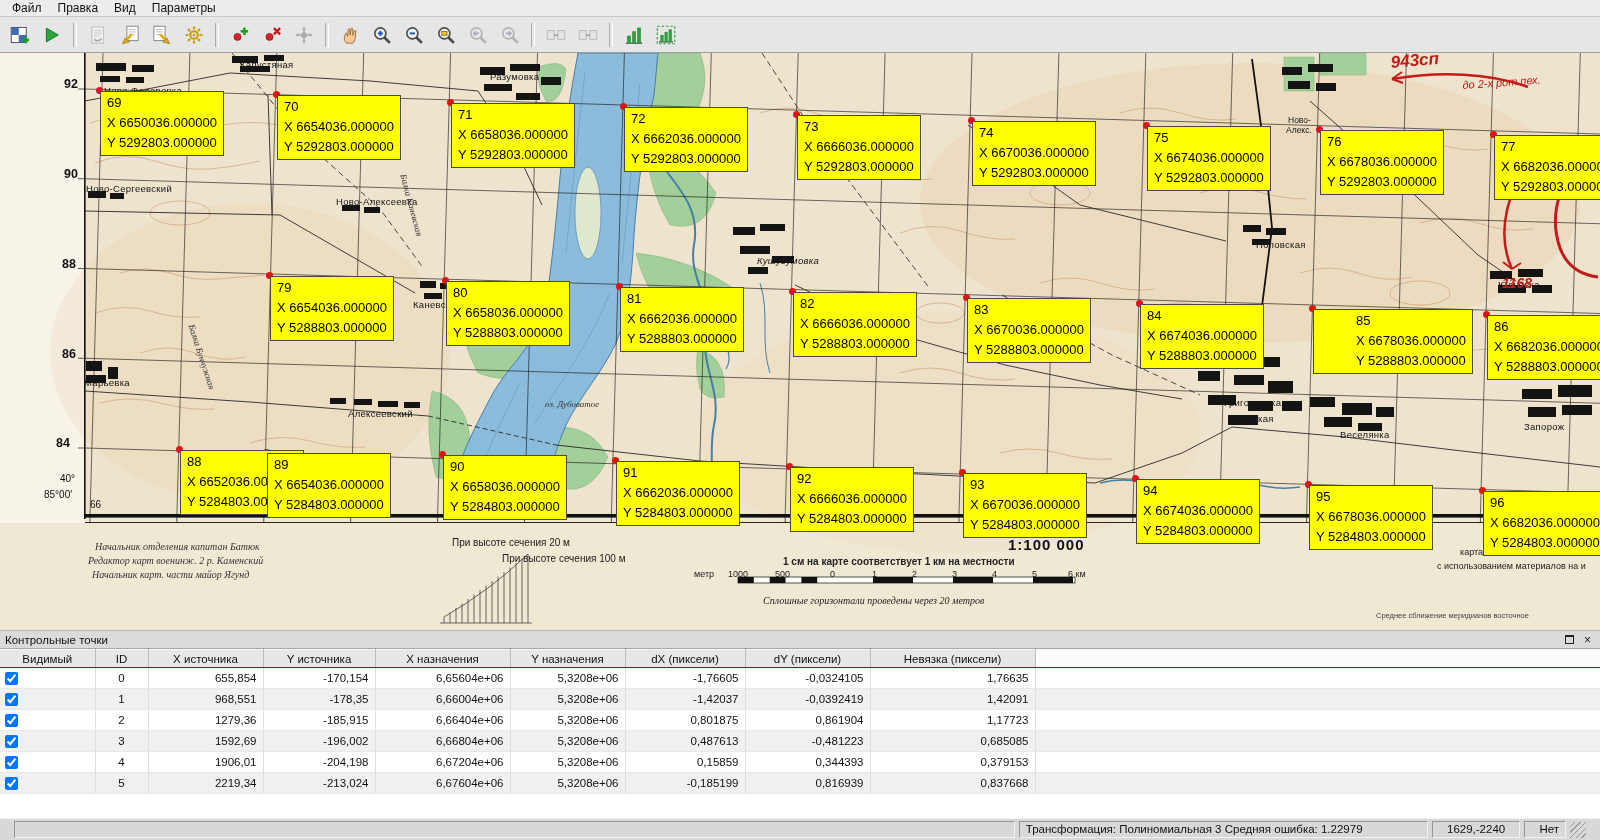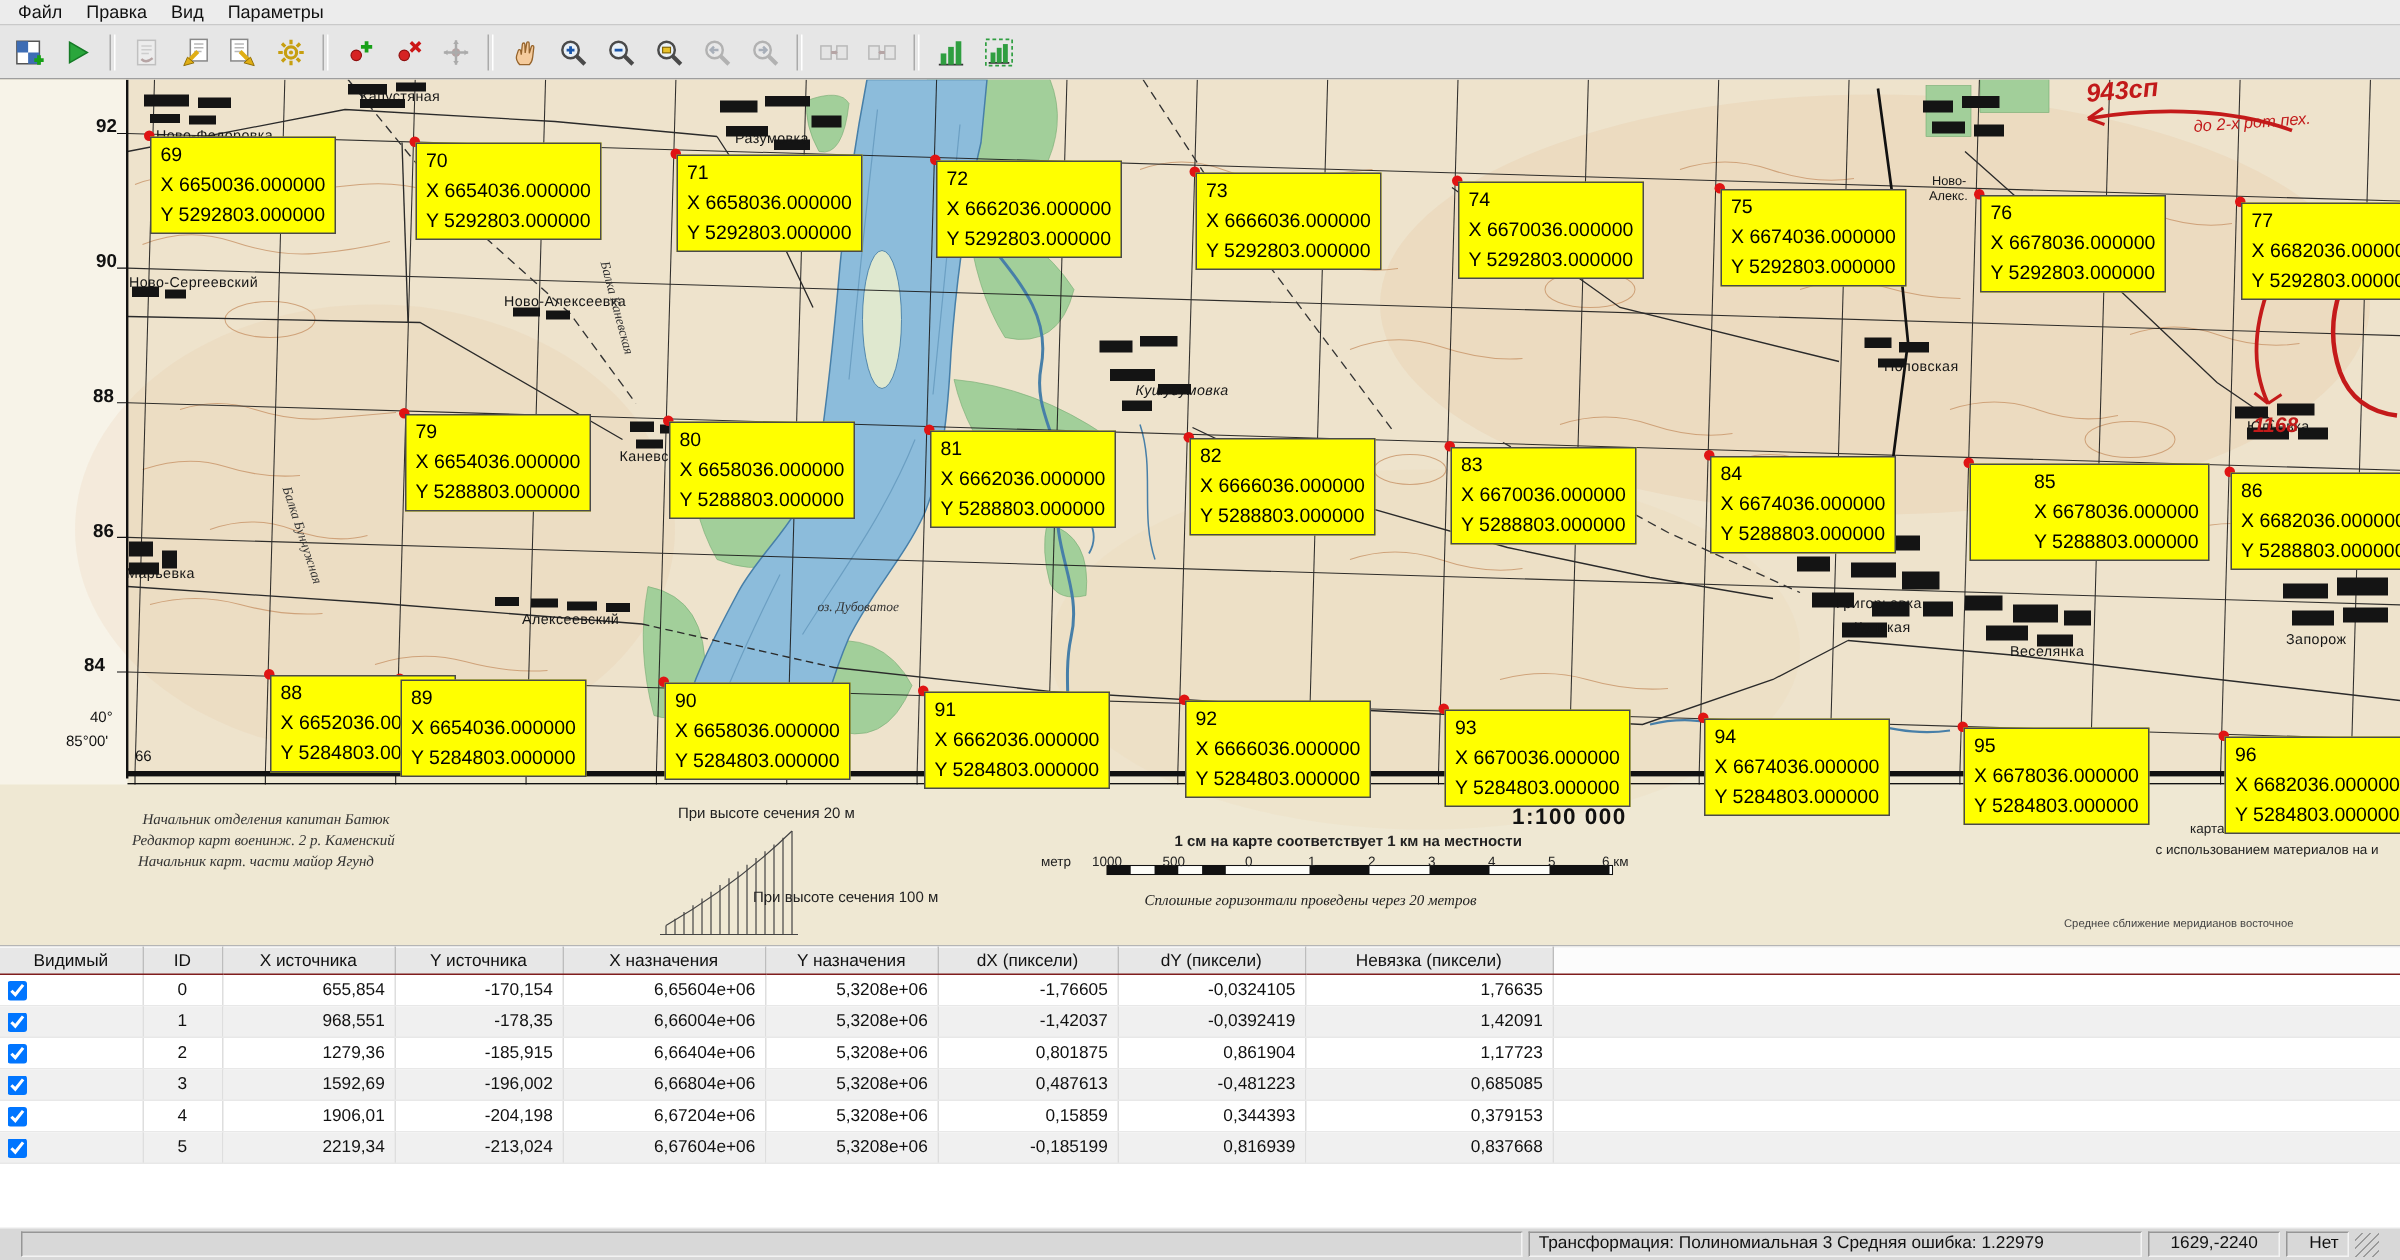--- a/index.html
+++ b/index.html
@@ -476,21 +476,21 @@
         <span class="map-lbl grid-num" style="left: 64px; top: 24px;">92</span>
         <span class="map-lbl grid-num" style="left: 64px; top: 114px;">90</span>
         <span class="map-lbl grid-num" style="left: 62px; top: 204px;">88</span>
         <span class="map-lbl grid-num" style="left: 62px; top: 294px;">86</span>
         <span class="map-lbl grid-num" style="left: 56px; top: 383px;">84</span>
         <span class="map-lbl grid-num-sm" style="left: 60px; top: 420px;">40°</span>
         <span class="map-lbl grid-num-sm" style="left: 44px; top: 436px;">85°00'</span>
         <span class="map-lbl grid-num-sm" style="left: 90px; top: 446px;">66</span>
         <span class="map-lbl pl" style="left: 240px; top: 6px;">Капустяная</span>
         <span class="map-lbl pl" style="left: 104px; top: 32px;">Ново-Федоровка</span>
-        <span class="map-lbl pl" style="left: 490px; top: 34px; text-align: center;">Разумовка</span>
+        <span class="map-lbl pl" style="left: 490px; top: 18px; text-align: center;">Разумовка</span>
         <span class="map-lbl pl" style="left: 86px; top: 130px;">Ново-Сергеевский</span>
         <span class="map-lbl pl" style="left: 336px; top: 143px;">Ново-Алексеевка</span>
         <span class="map-lbl pl" style="left: 757px; top: 202px; font-style: italic;">Кушугумовка</span>
         <span class="map-lbl pl" style="left: 413px; top: 246px;">Каневский</span>
         <span class="map-lbl pl" style="left: 348px; top: 355px;">Алексеевский</span>
         <span class="map-lbl pl" style="left: 84px; top: 324px;">Марьевка</span>
         <span class="map-lbl pl" style="left: 1224px; top: 344px;">Григорьевка</span>
         <span class="map-lbl pl" style="left: 1236px; top: 360px;">Конская</span>
         <span class="map-lbl pl" style="left: 1340px; top: 376px;">Веселянка</span>
         <span class="map-lbl pl" style="left: 1498px; top: 226px;">Юльевка</span>
@@ -501,21 +501,21 @@
         <span class="map-lbl pl-i" style="left: 545px; top: 346px;">оз. Дубоватое</span>
         <span class="map-lbl pl-i" style="left: 408px; top: 120px; transform: rotate(75deg); transform-origin: 0px 0px;">Балка Каневская</span>
         <span class="map-lbl pl-i" style="left: 196px; top: 270px; transform: rotate(72deg); transform-origin: 0px 0px;">Балка Бунчужная</span>
         <span class="map-lbl red-lg" style="left: 1390px; top: 0px; transform: rotate(-5deg); transform-origin: 0px 0px;">943сп</span>
         <span class="map-lbl red-sm" style="left: 1462px; top: 26px; transform: rotate(-4deg); transform-origin: 0px 0px;">до 2-х рот пех.</span>
         <span class="map-lbl red-md" style="left: 1502px; top: 222px; text-align: right;">1168</span>
         <span class="map-lbl m-i" style="left: 95px; top: 488px;">Начальник отделения капитан Батюк</span>
         <span class="map-lbl m-i" style="left: 88px; top: 502px;">Редактор карт военинж. 2 р. Каменский</span>
         <span class="map-lbl m-i" style="left: 92px; top: 516px;">Начальник карт. части майор Ягунд</span>
         <span class="map-lbl m" style="left: 452px; top: 484px;">При высоте сечения 20 м</span>
-        <span class="map-lbl m" style="left: 502px; top: 500px; margin-top: 40px;">При высоте сечения 100 м</span>
+        <span class="map-lbl m" style="left: 502px; top: 500px;">При высоте сечения 100 м</span>
         <span class="map-lbl m-big" style="left: 1008px; top: 483px;">1:100 000</span>
         <span class="map-lbl m-b" style="left: 783px; top: 503px;">1 см на карте соответствует 1 км на местности</span>
         <span class="map-lbl m-sm" style="left: 694px; top: 516px;">метр</span>
         <span class="map-lbl m-sm" style="left: 728px; top: 516px;">1000</span>
         <span class="map-lbl m-sm" style="left: 775px; top: 516px;">500</span>
         <span class="map-lbl m-sm" style="left: 830px; top: 516px;">0</span>
         <span class="map-lbl m-sm" style="left: 872px; top: 516px;">1</span>
         <span class="map-lbl m-sm" style="left: 912px; top: 516px;">2</span>
         <span class="map-lbl m-sm" style="left: 952px; top: 516px;">3</span>
         <span class="map-lbl m-sm" style="left: 992px; top: 516px;">4</span>
@@ -680,20 +680,29 @@
         <span class="gcp-dot" style="left: 1479px; top: 434px;"></span>
         <div class="gcp-label" style="left: 1483px; top: 438px;">
           <div>96</div>
           <div>X 6682036.000000</div>
           <div>Y 5284803.000000</div>
         </div>
       </div>
   </div>
 
   <div class="dock">
+    <div class="dock-title">
+      <span class="title">Контрольные точки</span>
+      <span class="dock-btn">
+          <span class="float-glyph"></span>
+        </span>
+      <span class="dock-btn">
+          <span>×</span>
+        </span>
+    </div>
     <table class="gcp-table">
         <colgroup>
           <col style="width: 95px;">
           <col style="width: 53px;">
           <col style="width: 115px;">
           <col style="width: 112px;">
           <col style="width: 135px;">
           <col style="width: 115px;">
           <col style="width: 120px;">
           <col style="width: 125px;">

